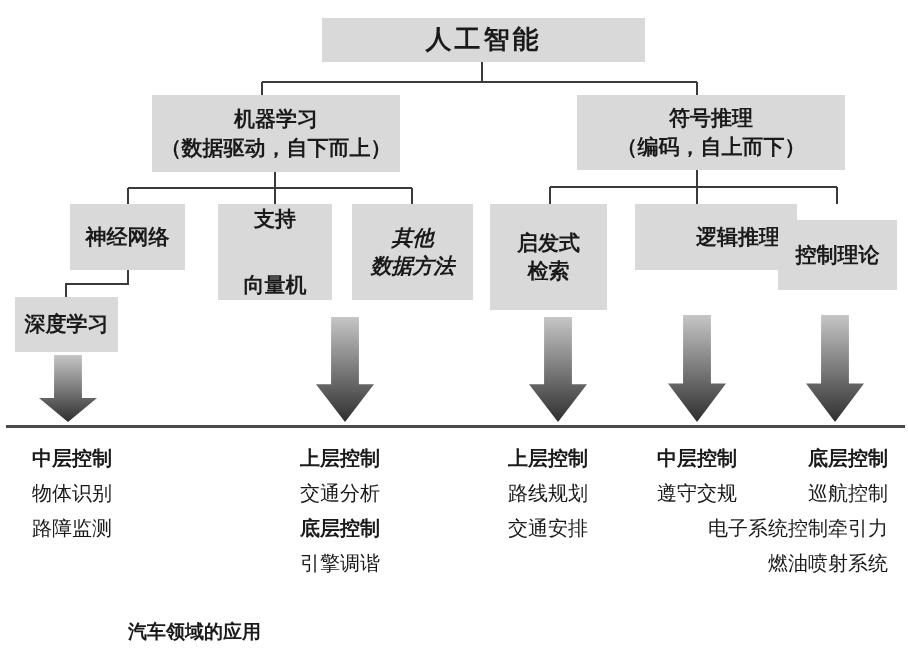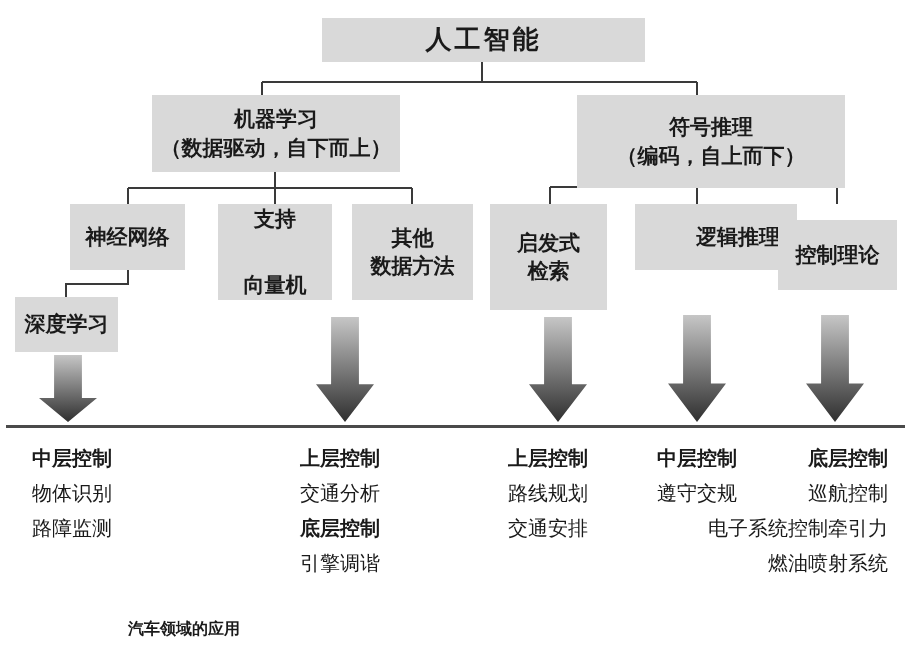--- a/index.html
+++ b/index.html
@@ -31,21 +31,21 @@
   .arrow{
     position:absolute;
     background:linear-gradient(to bottom,var(--arrow-top),var(--arrow-bottom));
     clip-path:polygon(26% 0,74% 0,74% 64%,100% 64%,50% 100%,0 64%,26% 64%);
   }
   .divider{position:absolute;left:6px;top:425px;width:899px;height:3px;background:var(--divider);}
   .col{position:absolute;top:441px;font-size:20px;line-height:35px;text-align:center;white-space:nowrap;}
   .col .it{display:block;font-weight:400;}
   .col .it.b{font-weight:700;}
   .col-right{text-align:right;}
-  .caption{position:absolute;left:128px;top:619px;font-size:16px;font-weight:700;}
+  .caption{position:absolute;left:128px;top:619px;font-size:19px;font-weight:700;}
 </style>
 </head>
 <body>
 
 <div class="canvas">
 
   <svg class="connectors" viewBox="0 0 908 663">
     <path d="M482 62 V82 M262 82 H697 M262 82 V95 M697 82 V95"></path>
     <path d="M275 172 V204 M128 188 H412 M128 188 V204 M412 188 V204"></path>
     <path d="M697 170 V204 M550 187 H837 M550 187 V204 M837 187 V204"></path>
@@ -54,35 +54,35 @@
 
   <div class="node n-root" style="left:322px;top:18px;width:323px;height:44px;">
     <span class="l">人工智能</span>
   </div>
 
   <div class="node n-l2" style="left:152px;top:95px;width:248px;height:77px;">
     <span class="l">机器学习</span>
     <span class="l">（数据驱动，自下而上）</span>
   </div>
 
-  <div class="node n-l2" style="left:577px;top:95px;width:268px;height:93px;">
+  <div class="node n-l2" style="left:577px;top:95px;width:268px;height:75px;">
     <span class="l">符号推理</span>
     <span class="l">（编码，自上而下）</span>
   </div>
 
   <div class="node n-l3" style="left:70px;top:204px;width:115px;height:66px;">
     <span class="l">神经网络</span>
   </div>
 
   <div class="node n-l3" style="left:218px;top:204px;width:114px;height:96px;gap:38px;">
     <span class="l">支持</span>
     <span class="l">向量机</span>
   </div>
 
-  <div class="node n-l3" style="left:352px;top:204px;width:121px;height:96px;">
+  <div class="node n-l3" style="left:352px;top:204px;width:121px;height:96px;font-style:italic;">
     <span class="l">其他</span>
     <span class="l">数据方法</span>
   </div>
 
   <div class="node n-l3" style="left:490px;top:204px;width:117px;height:106px;">
     <span class="l">启发式</span>
     <span class="l">检索</span>
   </div>
 
   <div class="node n-l3" style="left:635px;top:204px;width:118px;height:66px;padding-left:44px;">

